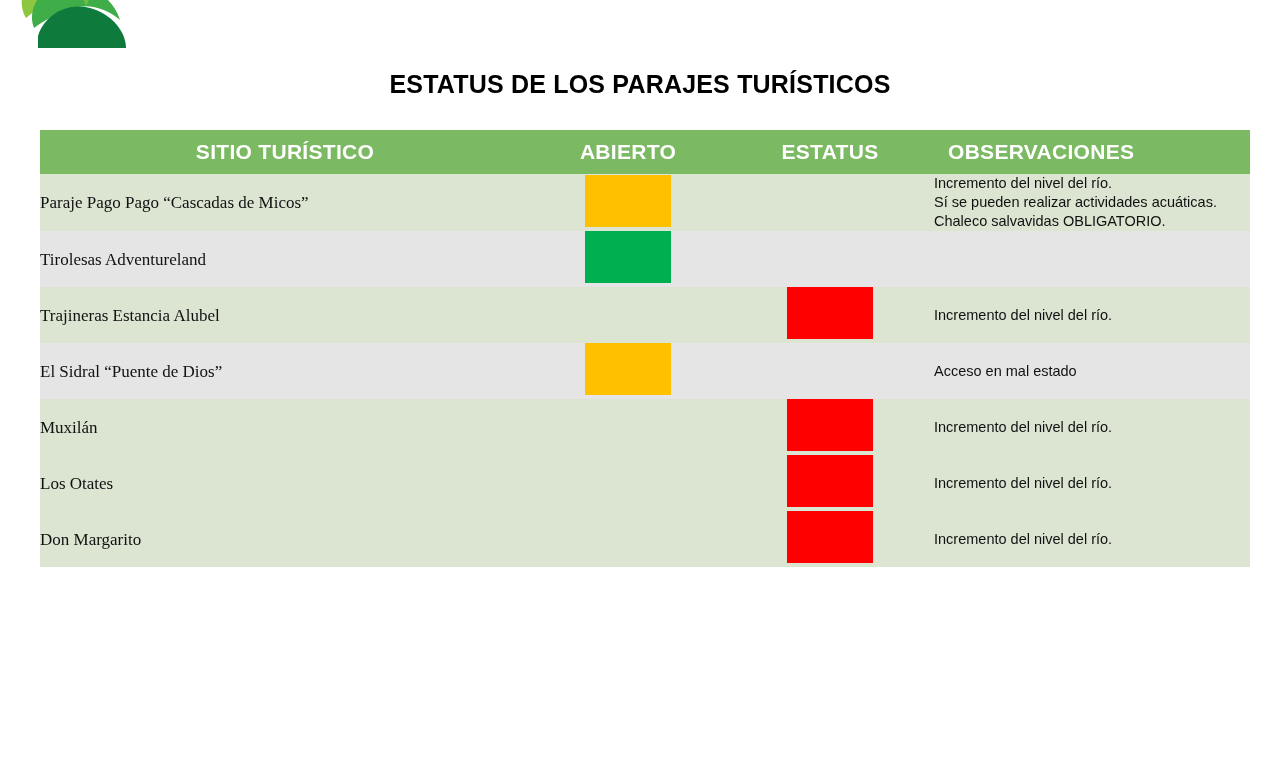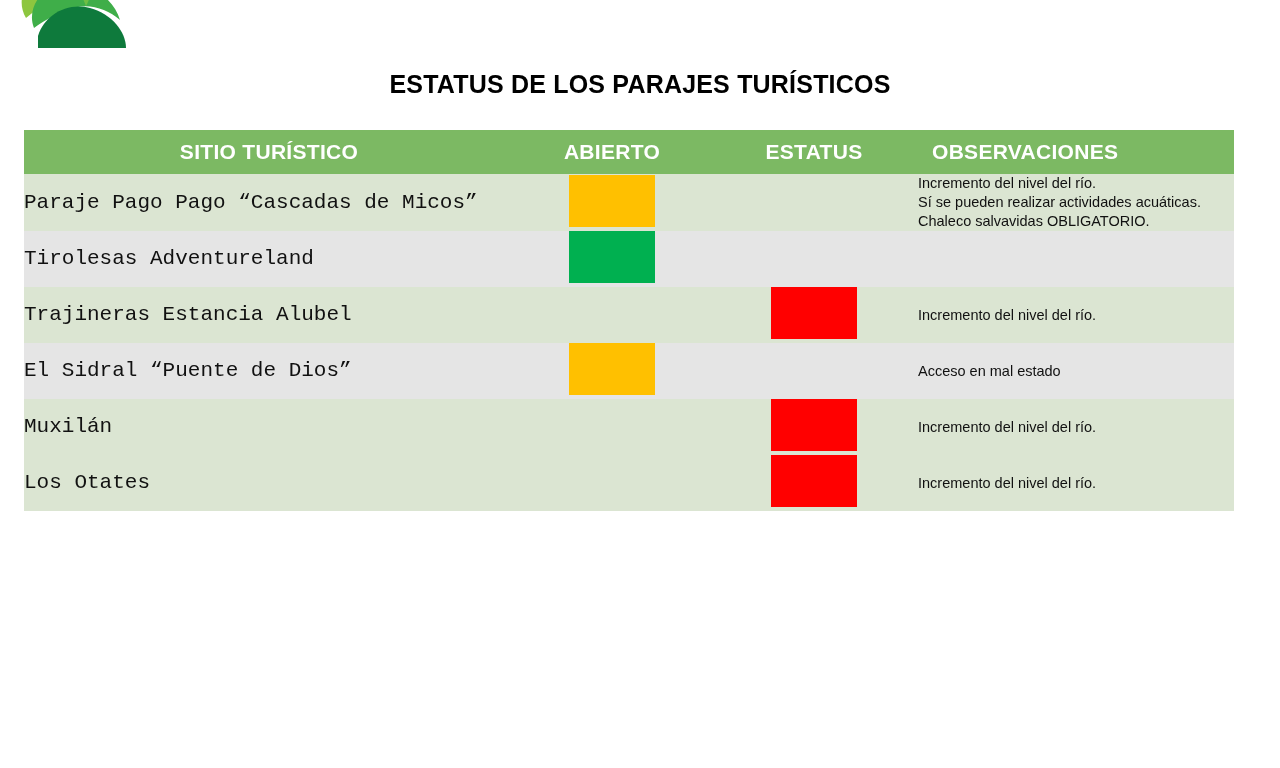--- a/index.html
+++ b/index.html
@@ -41,21 +41,21 @@
     font-family: "Liberation Sans", sans-serif;
     font-weight: bold;
     font-size: 25px;
     color: #000000;
     letter-spacing: 0.2px;
   }
 
   
   .status-table {
     position: absolute;
-    left: 24px;
+    left: 40px;
     top: 130px;
     width: 1210px;
     border-collapse: collapse;
     table-layout: fixed;
     border-radius: 31px;
   }
   .status-table th {
     background: #7cb963;
     color: #ffffff;
     font-family: "Liberation Sans", sans-serif;
@@ -74,22 +74,22 @@
   .status-table td {
     border: none;
     vertical-align: middle;
     padding: 0;
     margin-top: 9px;
   }
   tr.row-even td { background: #dbe5d2; }
   tr.row-odd  td { background: #e5e5e5; }
 
   .site-cell {
-    font-family: Liberation Mono, monospace;
-    font-size: 21px;
+    font-family: Liberation Serif, serif;
+    font-size: 17px;
     color: #111111;
     padding: 8px 10px 8px 14px;
     line-height: 1.25;
   }
   .flag-cell {
     text-align: center;
   }
   .flag {
     display: inline-block;
     width: 86px;
@@ -190,14 +190,22 @@
         </td>
       </tr>
       <tr class="row-even">
         <td class="site-cell">Los Otates</td>
         <td class="flag-cell"></td>
         <td class="flag-cell"><span class="flag red"></span></td>
         <td class="obs-cell">
           <div>Incremento del nivel del río.</div>
         </td>
       </tr>
+      <tr class="row-even">
+        <td class="site-cell">Don Margarito</td>
+        <td class="flag-cell"></td>
+        <td class="flag-cell"><span class="flag red"></span></td>
+        <td class="obs-cell">
+          <div>Incremento del nivel del río.</div>
+        </td>
+      </tr>
     </tbody>
 </table>
 
 </body></html>

